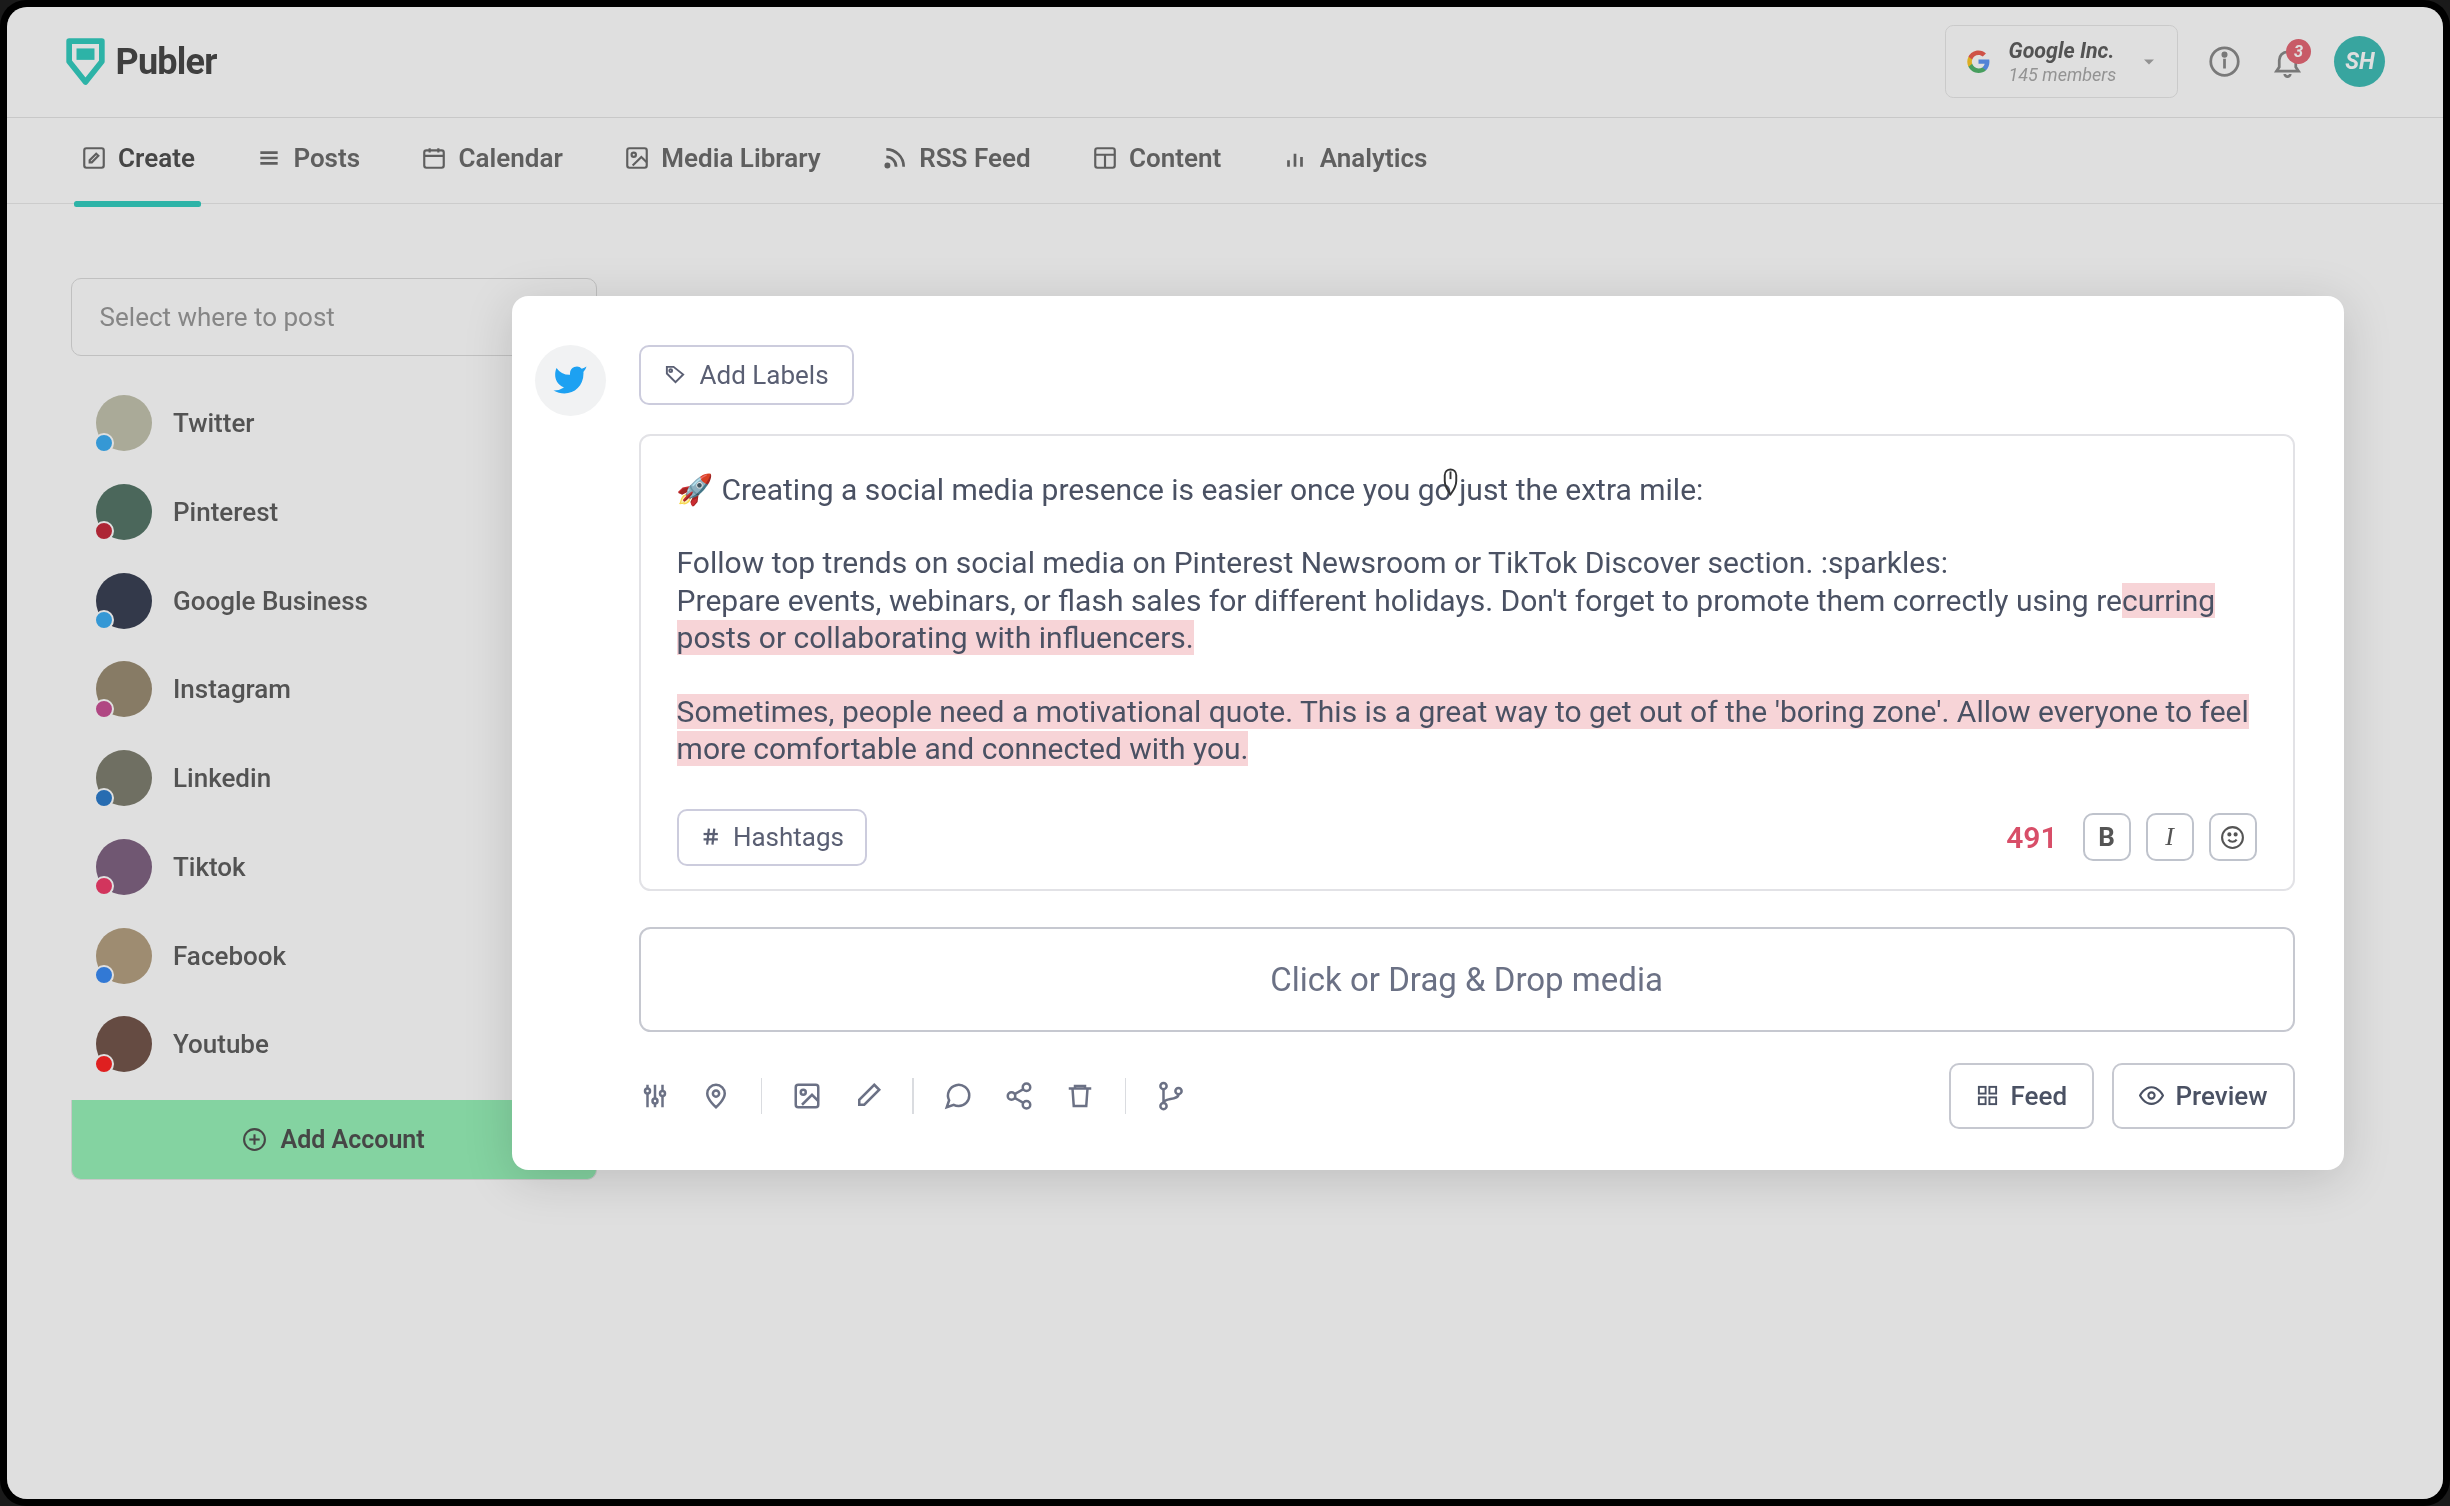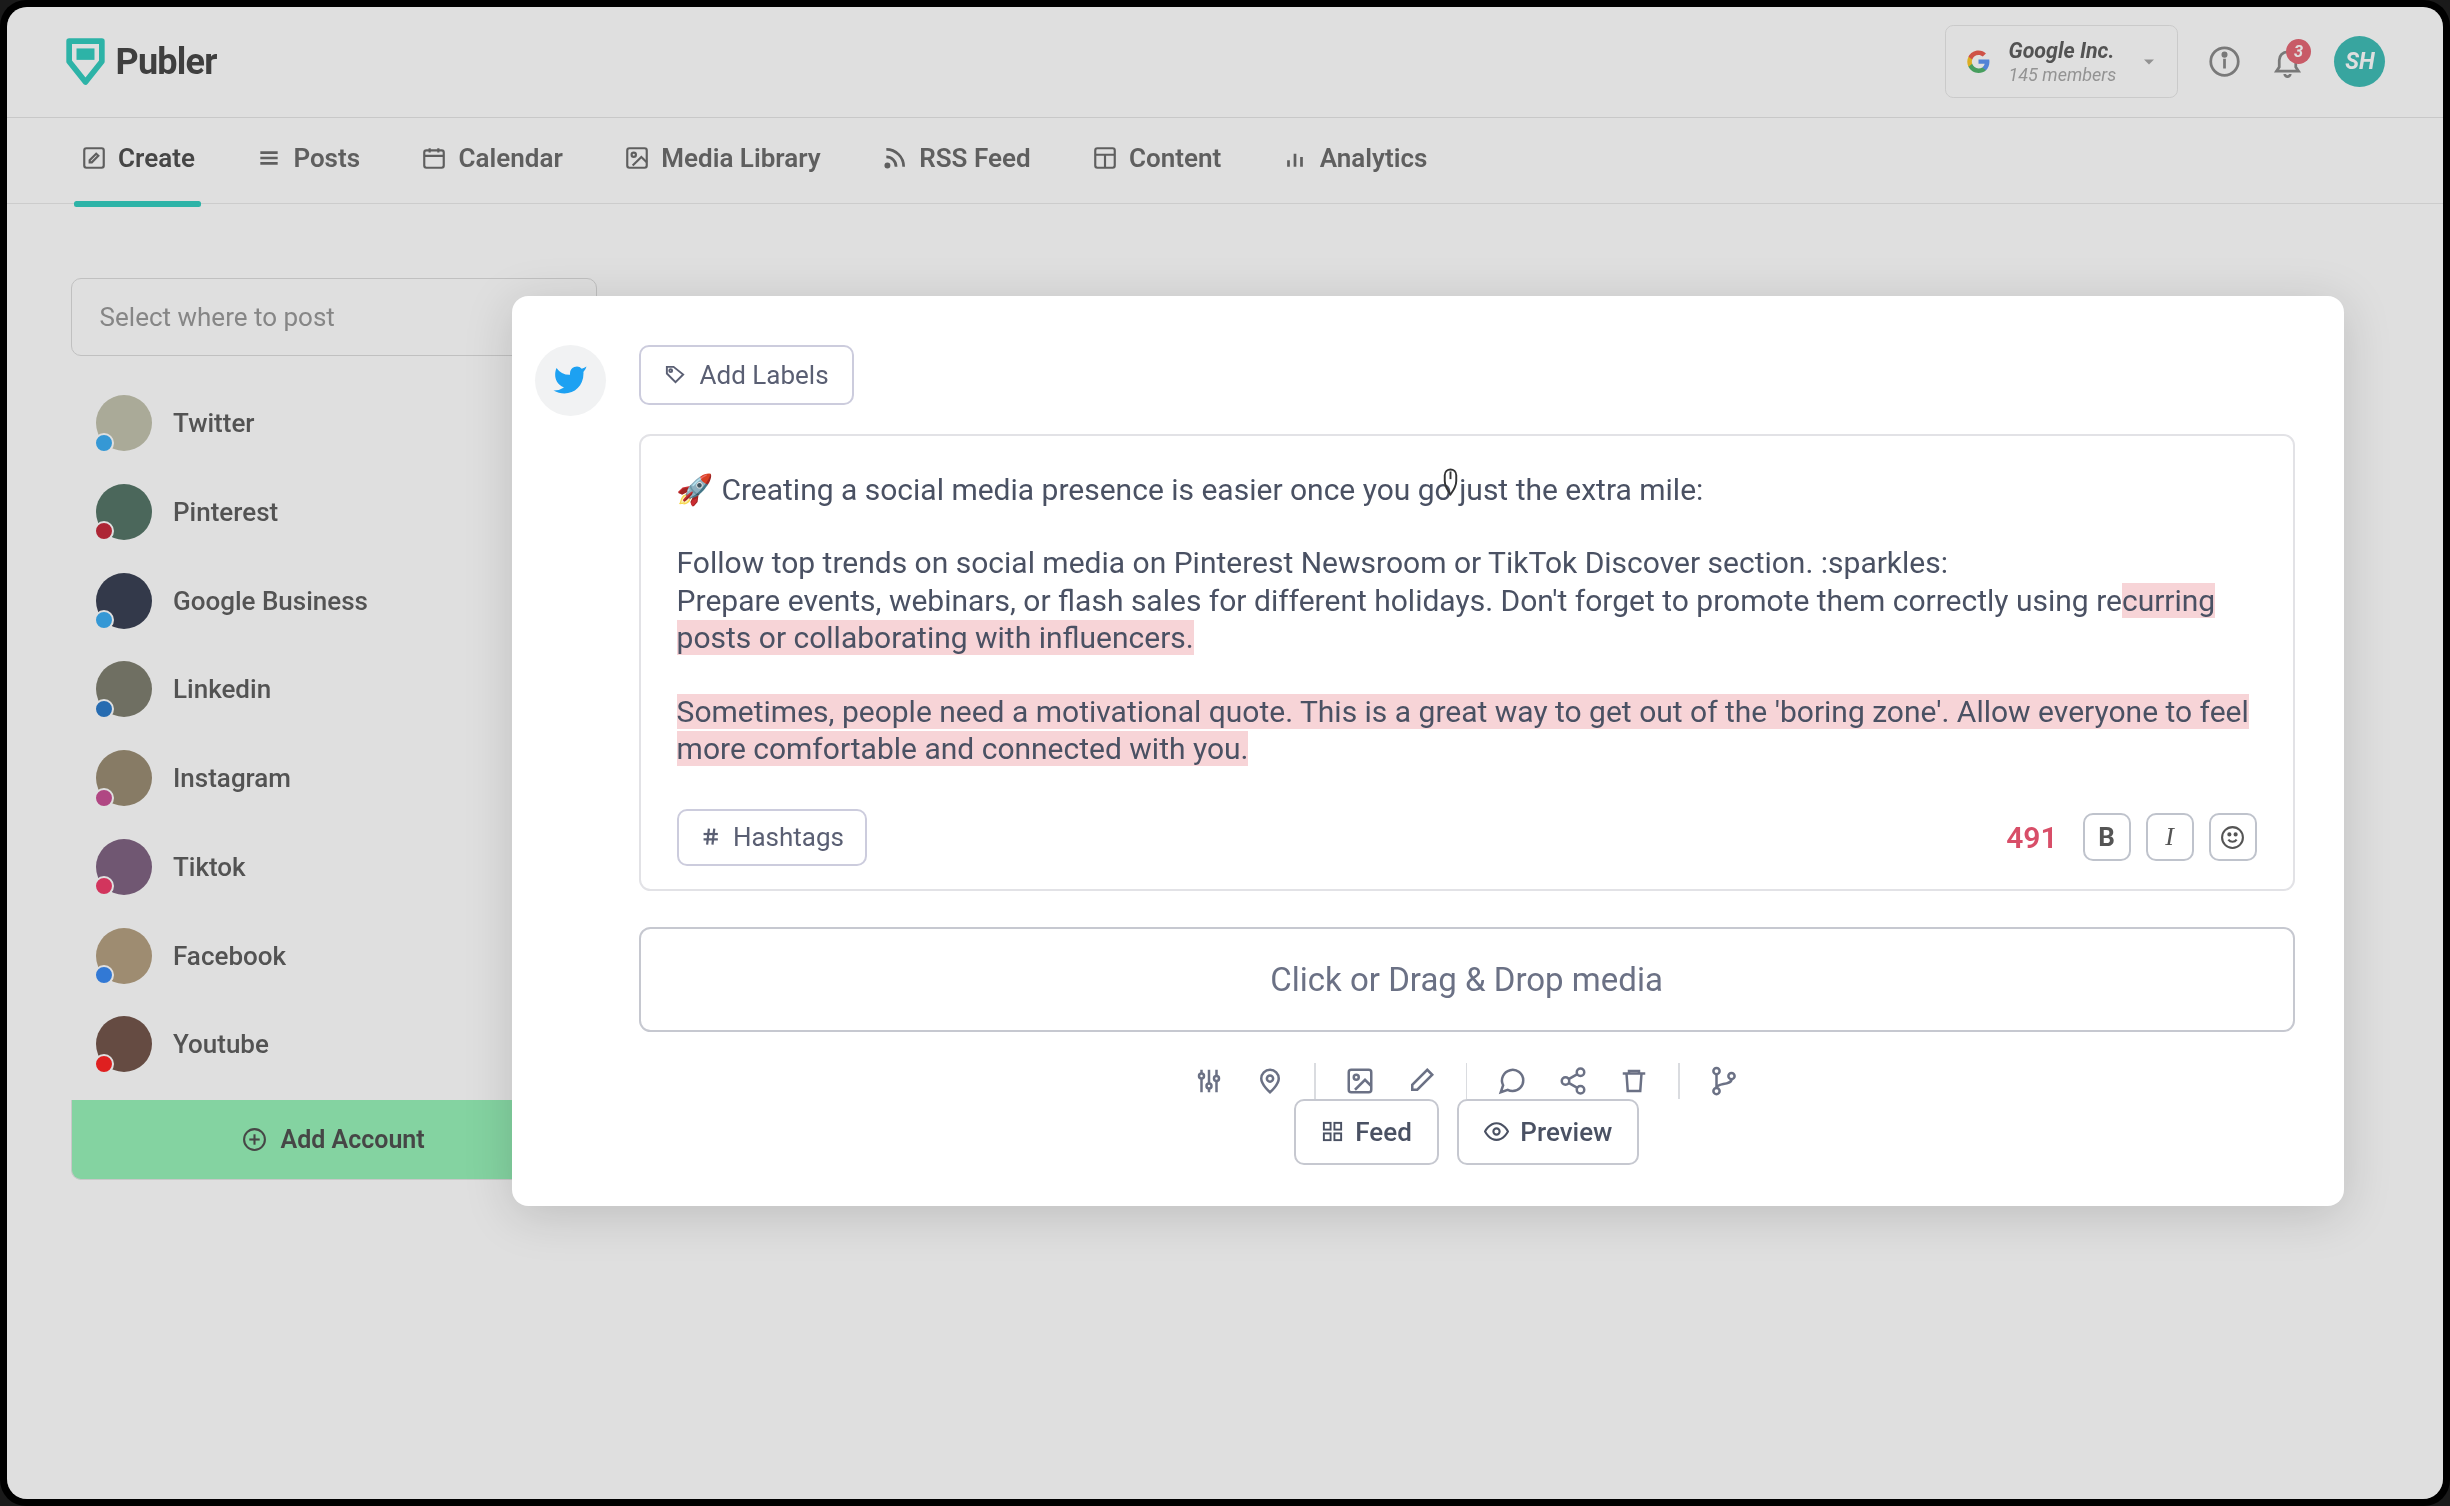--- a/index.html
+++ b/index.html
@@ -182,21 +182,21 @@
 }
 .dropzone {
   margin: 36px 0 31px 104px;
   border:2.1px solid #c6c8d0; border-radius:11.5px;
   height:105px;
   display:flex; align-items:center; justify-content:center;
   font-size:33px; color:#6b7185;
 }
 .modal-foot {
   margin-left: 104px;
-  display:flex; align-items:center; justify-content:space-between;flex-direction:column;
+  display:flex; align-items:center; justify-content:space-between;
 }
 .tool-row { display:flex; align-items:center; gap:28px; color:#6b7185;}
 .tool-ico { width:33px; height:33px; cursor:pointer; display:flex; align-items:center; justify-content:center;}
 .tool-sep { width:1.6px; height:36px; background:#dadce0;}
 .foot-btns { display:flex; gap:18px;}
 .outline-btn {
   display:flex; align-items:center; gap:11.5px;
   border:2.1px solid #c6c8d0; border-radius:10px;
   padding: 16.4px 25px;
   font-size:26px; color:#4a5163; font-weight:500;
@@ -333,30 +333,30 @@
               </div>
               <span>Pinterest</span>
             </div>
             <div class="acct-item">
               <div class="acct-avatar" style="background: rgb(26, 34, 56);">
                 <div class="acct-dot" style="background: rgb(29, 161, 242);"></div>
               </div>
               <span>Google Business</span>
             </div>
             <div class="acct-item">
+              <div class="acct-avatar" style="background: rgb(138, 122, 92);">
+                <div class="acct-dot" style="background: rgb(193, 53, 132);"></div>
+              </div>
+              <span>Instagram</span>
+            </div>
+            <div class="acct-item">
               <div class="acct-avatar" style="background: rgb(106, 106, 88);">
                 <div class="acct-dot" style="background: rgb(10, 102, 194);"></div>
               </div>
               <span>Linkedin</span>
-            </div>
-            <div class="acct-item">
-              <div class="acct-avatar" style="background: rgb(138, 122, 92);">
-                <div class="acct-dot" style="background: rgb(193, 53, 132);"></div>
-              </div>
-              <span>Instagram</span>
             </div>
             <div class="acct-item">
               <div class="acct-avatar" style="background: rgb(107, 74, 110);">
                 <div class="acct-dot" style="background: rgb(238, 29, 82);"></div>
               </div>
               <span>Tiktok</span>
             </div>
             <div class="acct-item">
               <div class="acct-avatar" style="background: rgb(168, 144, 108);">
                 <div class="acct-dot" style="background: rgb(24, 119, 242);"></div>

